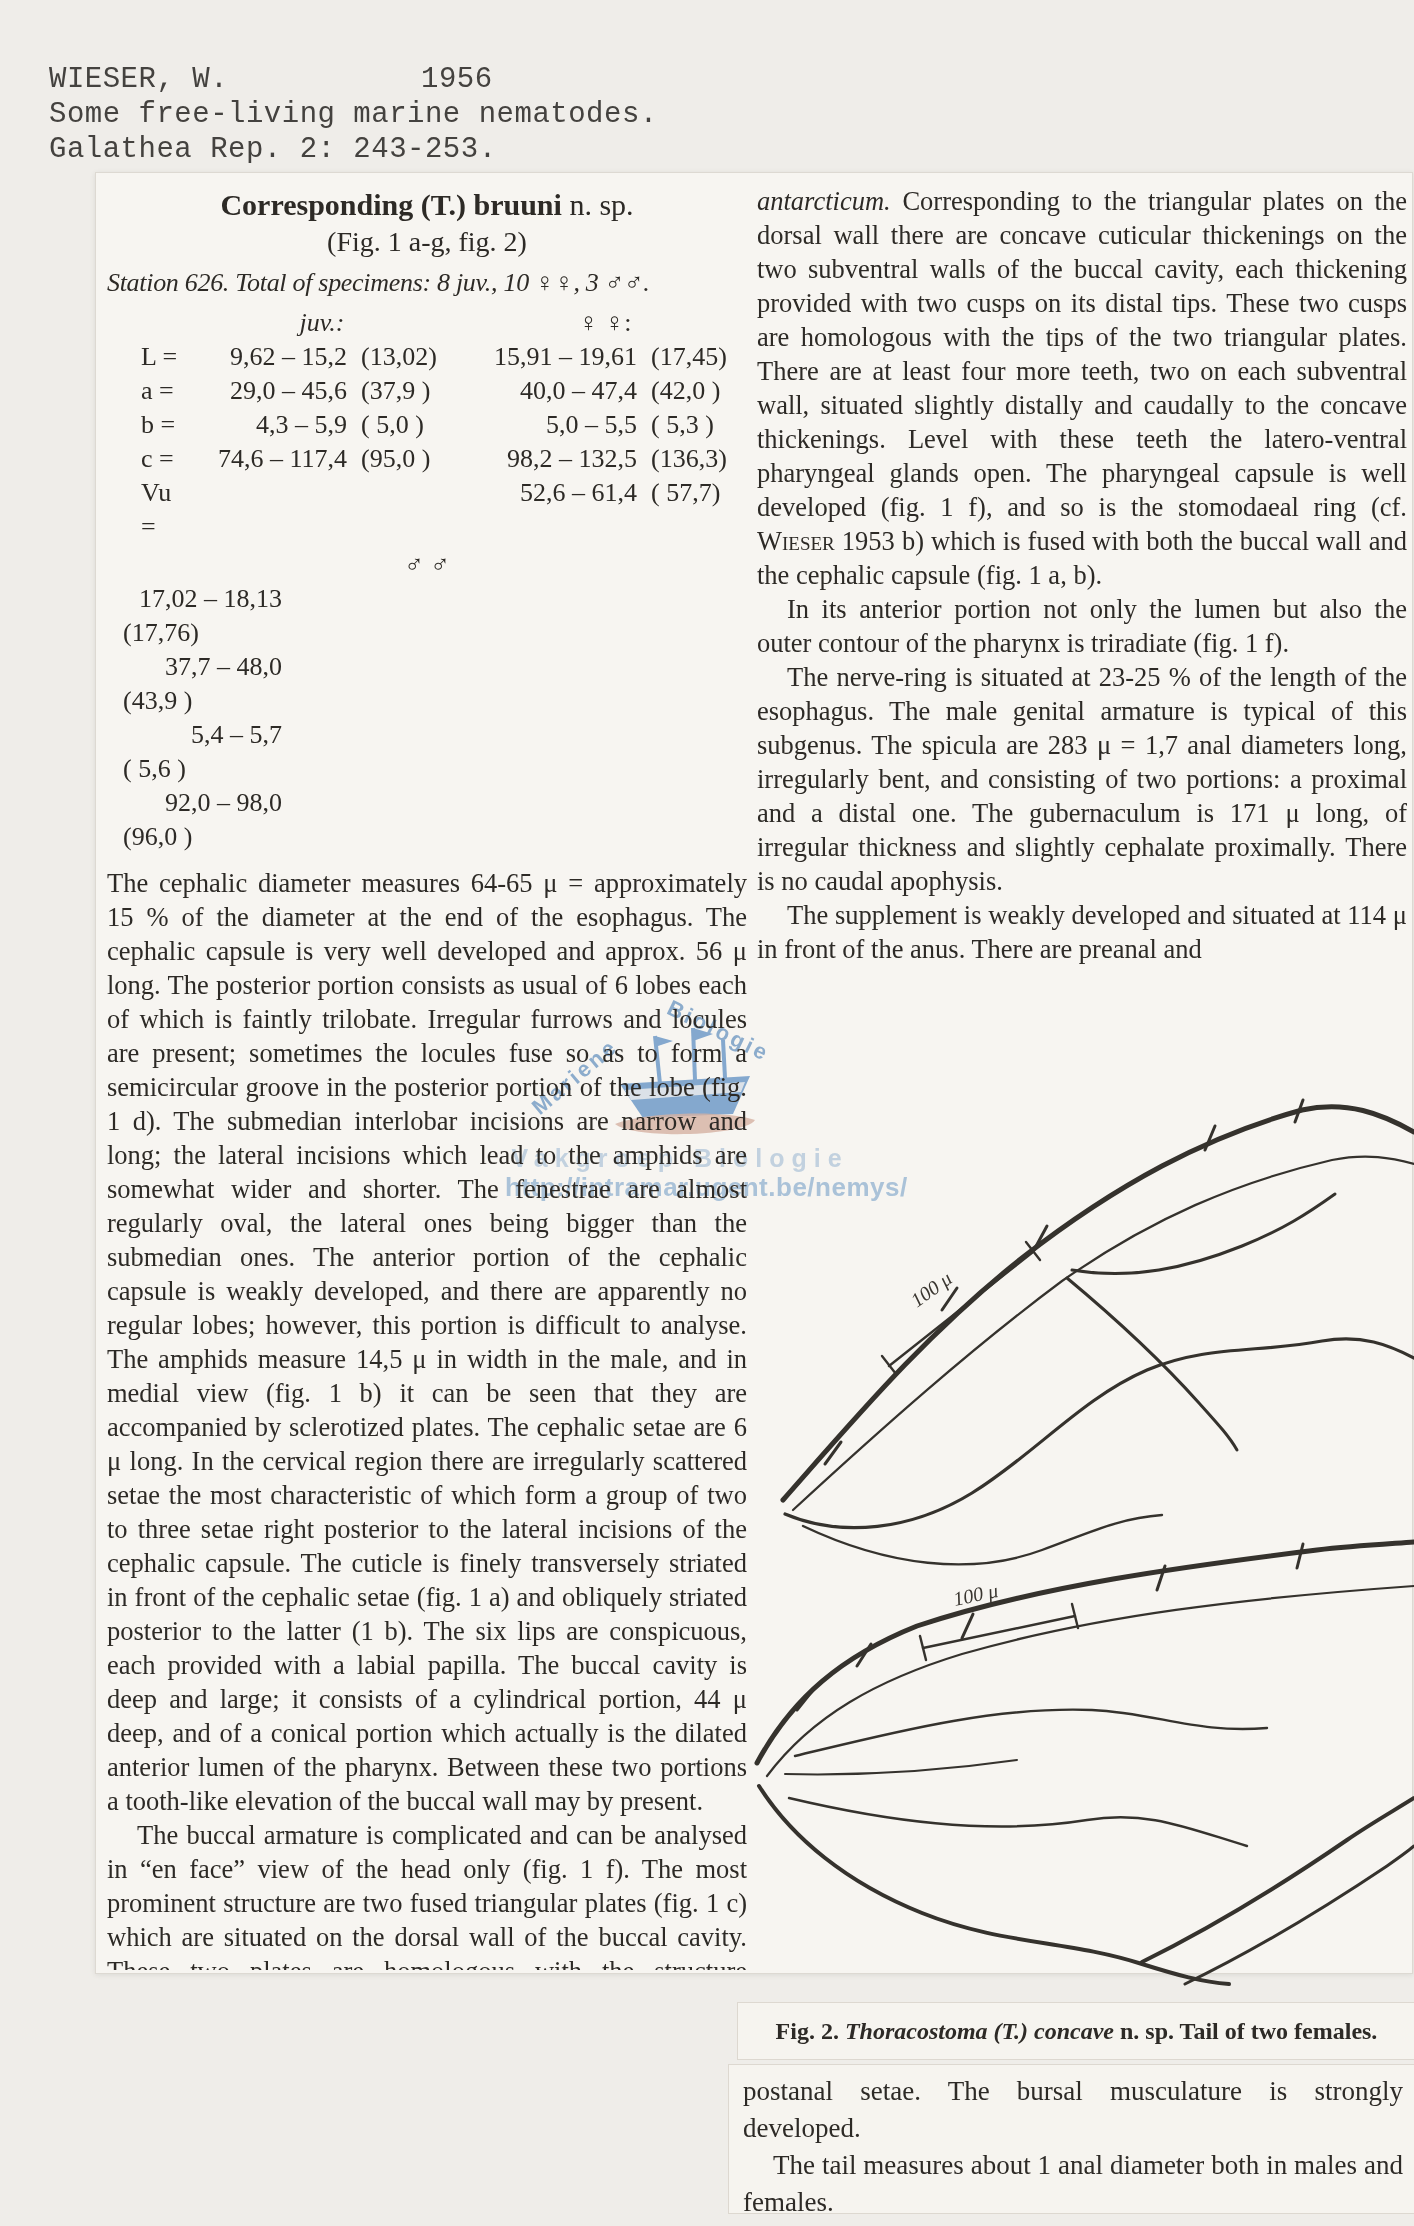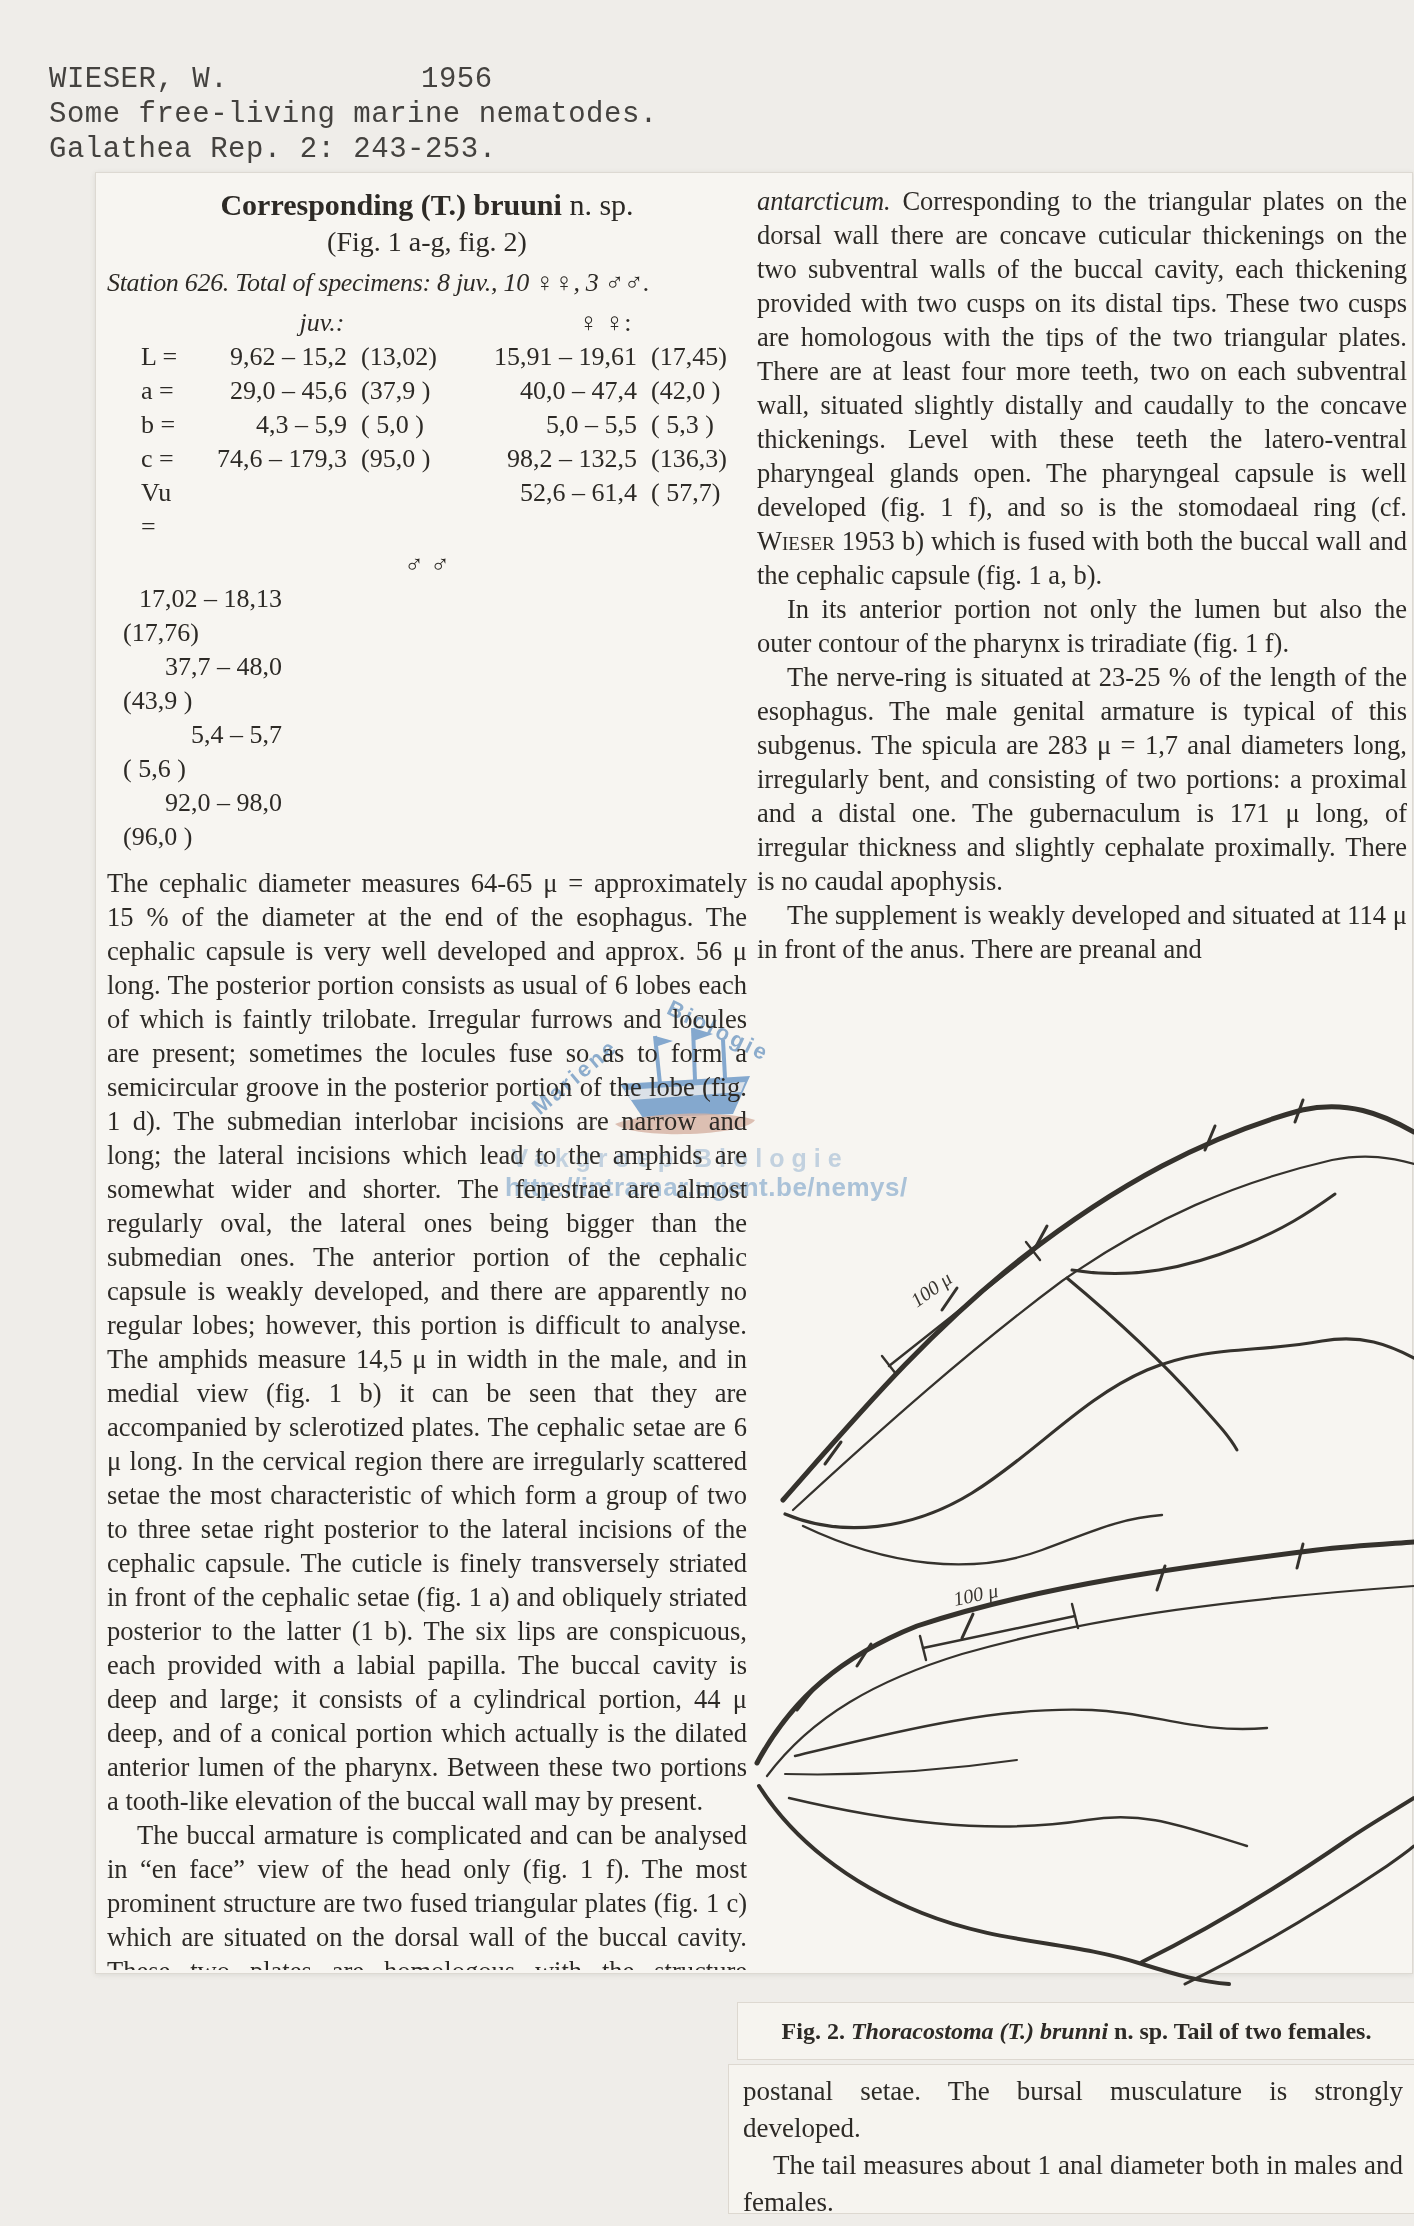--- a/index.html
+++ b/index.html
@@ -126,21 +126,21 @@
       </div>
       <div class="mrow">
         <span class="mlabel">b =</span>
         <span class="mjr">4,3 – 5,9</span>
         <span class="mjm">( 5,0 )</span>
         <span class="mfr">5,0 – 5,5</span>
         <span class="mfm">( 5,3 )</span>
       </div>
       <div class="mrow">
         <span class="mlabel">c =</span>
-        <span class="mjr">74,6 – 179,3</span>
+        <span class="mjr">74,6 – 117,4</span>
         <span class="mjm">(95,0 )</span>
         <span class="mfr">98,2 – 132,5</span>
         <span class="mfm">(136,3)</span>
       </div>
       <div class="mrow">
         <span class="mlabel">Vu =</span>
         <span class="mjr"></span>
         <span class="mjm"></span>
         <span class="mfr">52,6 – 61,4</span>
         <span class="mfm">( 57,7)</span>
@@ -220,21 +220,21 @@
           <line class="drawing-stroke" stroke-width="2.4" x1="186" y1="550" x2="338" y2="518"></line>
           <line class="drawing-stroke" stroke-width="2.4" x1="183" y1="538" x2="189" y2="562"></line>
           <line class="drawing-stroke" stroke-width="2.4" x1="335" y1="506" x2="341" y2="530"></line>
           <text class="scale-label" x="218" y="508" transform="rotate(-12 218 508)">100 μ</text>
         </g>
       </g>
     </svg>
   </div>
 
   <div class="fig-caption">
-    <span><span>Fig. 2. </span><span class="si">Thoracostoma (T.) brunni</span><span> n. sp. Tail of two females.</span></span>
+    <span><span>Fig. 2. </span><span class="si">Thoracostoma (T.) concave</span><span> n. sp. Tail of two females.</span></span>
   </div>
 
   <div class="bottom-block">
     <p class="p">postanal setae. The bursal musculature is strongly developed.</p>
     <p class="p indent">The tail measures about 1 anal diameter both in males and females.</p>
   </div>
 
 </div>
 
 </body></html>

